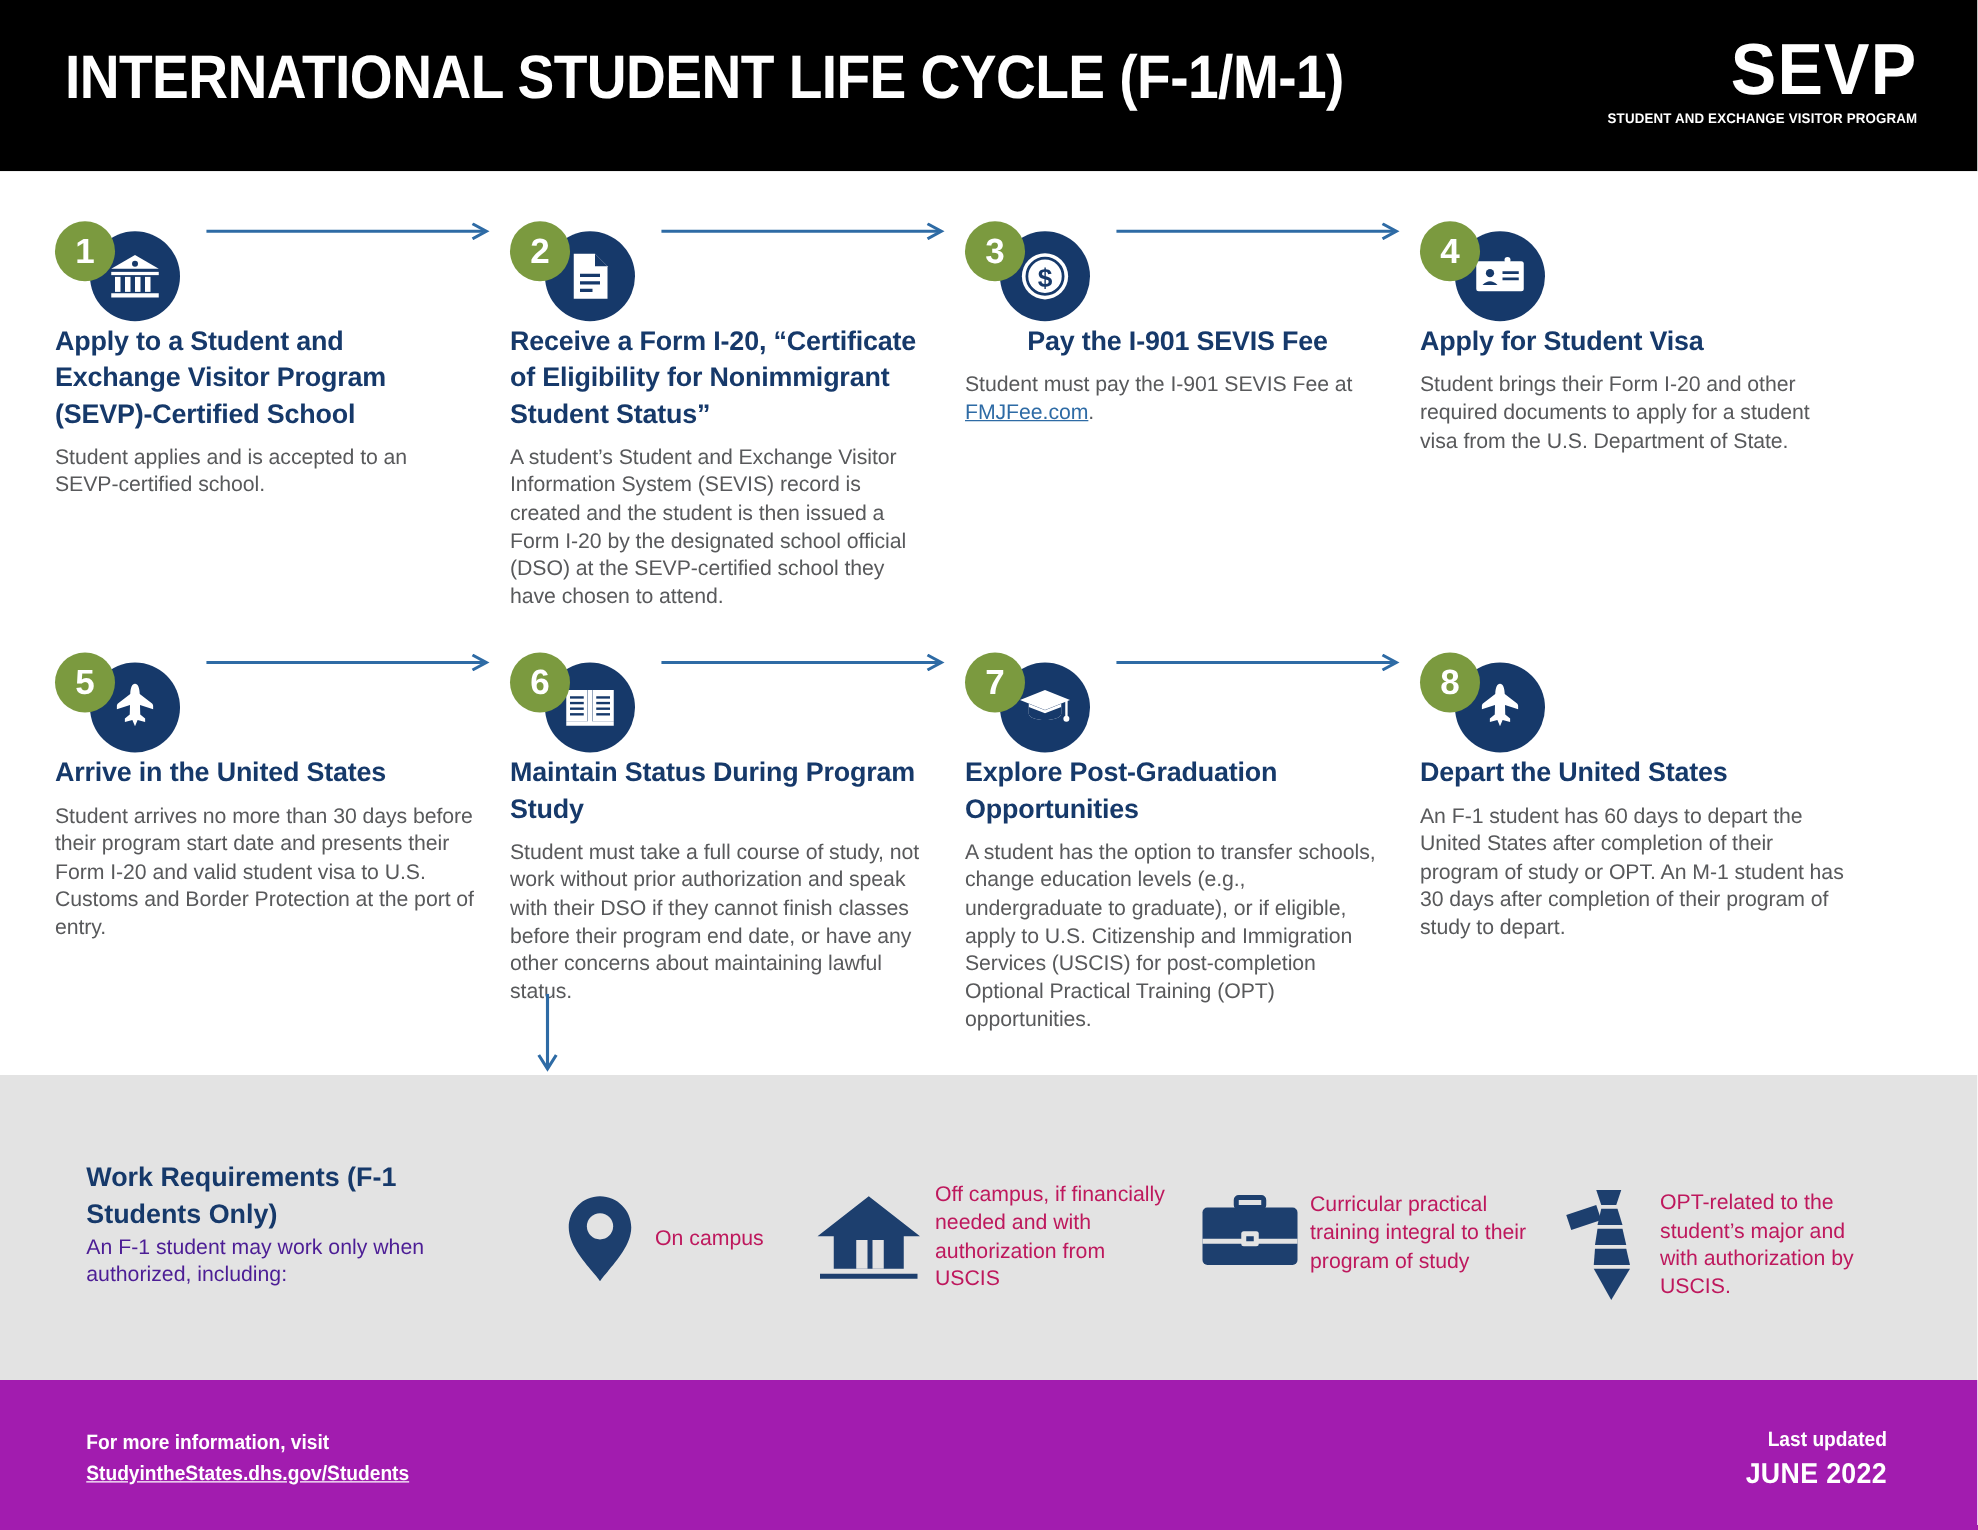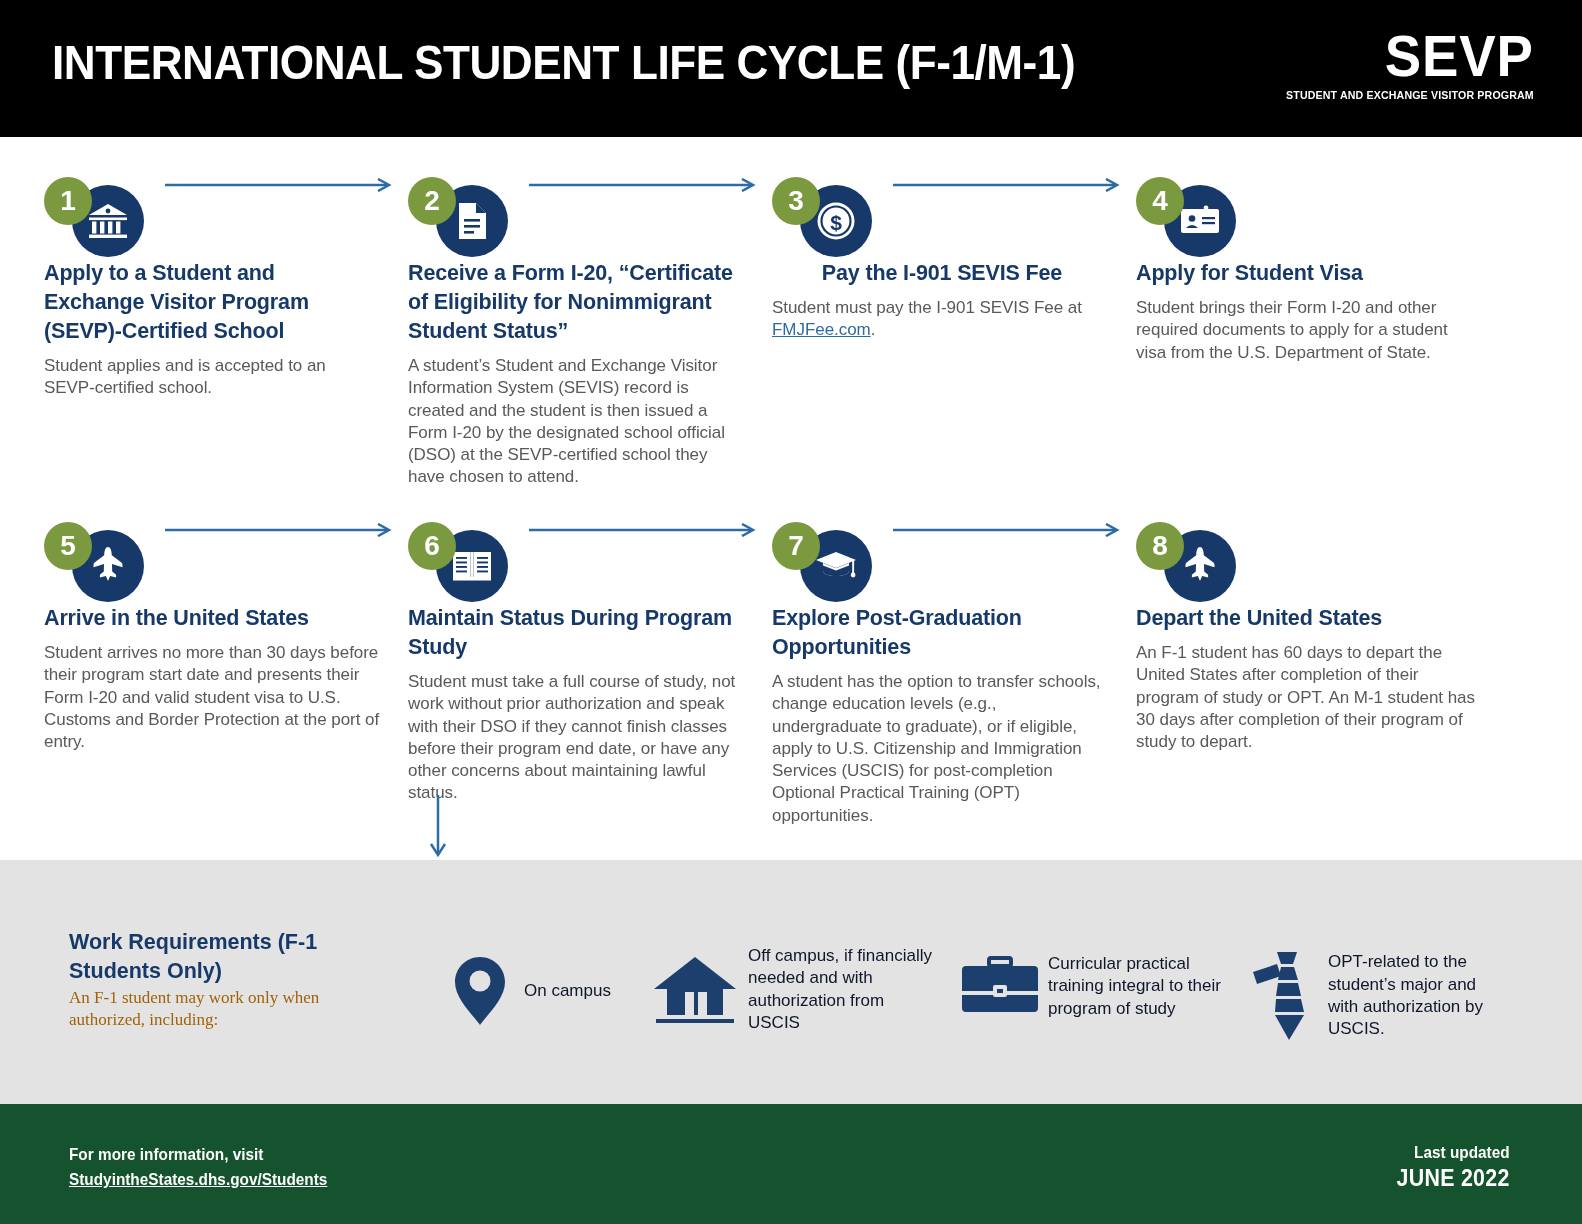--- a/index.html
+++ b/index.html
@@ -162,50 +162,49 @@
     color: #16396a;
     font-size: 21.5px;
     line-height: 29px;
     font-weight: bold;
   }
   .work-sub {
     position: absolute;
     left: 69px;
     top: 127px;
     width: 300px;
-    color: #a16207;
+    color: #4c1d95;
     font-size: 17px;
     line-height: 22.3px;
-    font-family: Liberation Serif, serif;
   }
   .work-item {
     position: absolute;
     display: flex;
     align-items: center;
   }
   .work-item-icon {
     flex: 0 0 auto;
     display: flex;
     align-items: center;
     justify-content: center;
   }
   .work-item-icon svg { display: block; }
   .work-item-label {
-    color: #0f172a;
+    color: #be185d;
     font-size: 17px;
     line-height: 22.3px;
   }
 
   
   .footer {
     position: absolute;
     left: 0; top: 1104px;
     width: 1582px;
     height: 120px;
-    background: #14532d;
+    background: #a21caf;
   }
   .footer-left {
     position: absolute;
     left: 69px;
     top: 38px;
     color: #ffffff;
     font-size: 16.5px;
     line-height: 25px;
     font-weight: bold;
     transform: scaleX(0.93);

